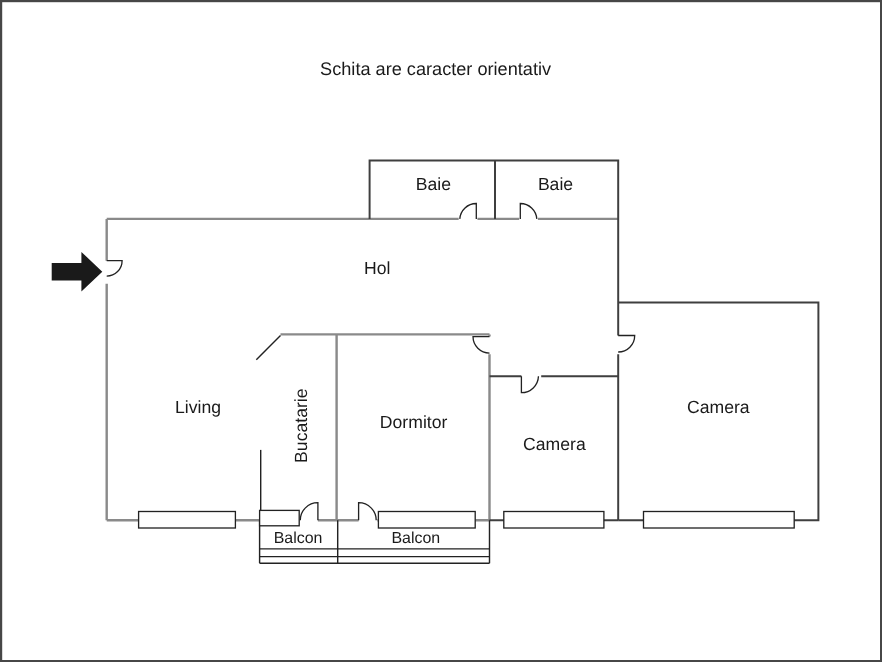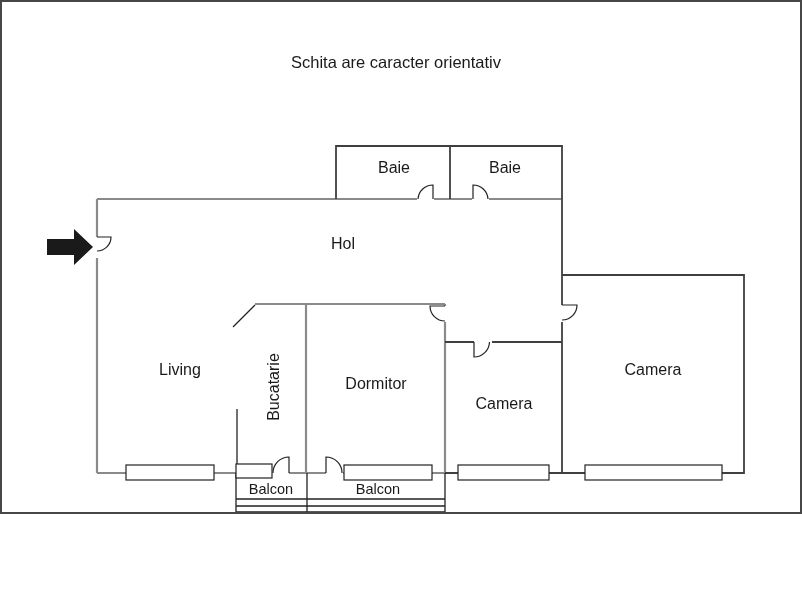--- a/index.html
+++ b/index.html
@@ -1,18 +1,18 @@
 <!DOCTYPE html>
 <html style="--background: #ffffff; --border: #474747; --wall-gray: #8a8a8a; --wall-dark: #3f3f3f; --line-dark: #222222; --arrow: #1a1a1a;"><head>
 <meta charset="utf-8">
 <style>
   html,body{margin:0;padding:0;background:#fff;font-family:"Liberation Sans",sans-serif;}
   .frame{
     position:relative;
-    width:802px;height:514px;
+    width:802px;height:602px;
     box-sizing:border-box;
     background:var(--background,#ffffff);
     border:2px solid var(--border,#474747);
     overflow:hidden;
   }
   svg{display:block;}
   .wall-gray{stroke:var(--wall-gray,#8a8a8a);stroke-width:2.2;fill:none;stroke-linecap:butt;}
   .wall-dark{stroke:var(--wall-dark,#3f3f3f);stroke-width:1.8;fill:none;}
   .line{stroke:var(--line-dark,#222222);stroke-width:1.3;fill:none;}
   .arc{stroke:var(--line-dark,#222222);stroke-width:1.2;fill:none;}

